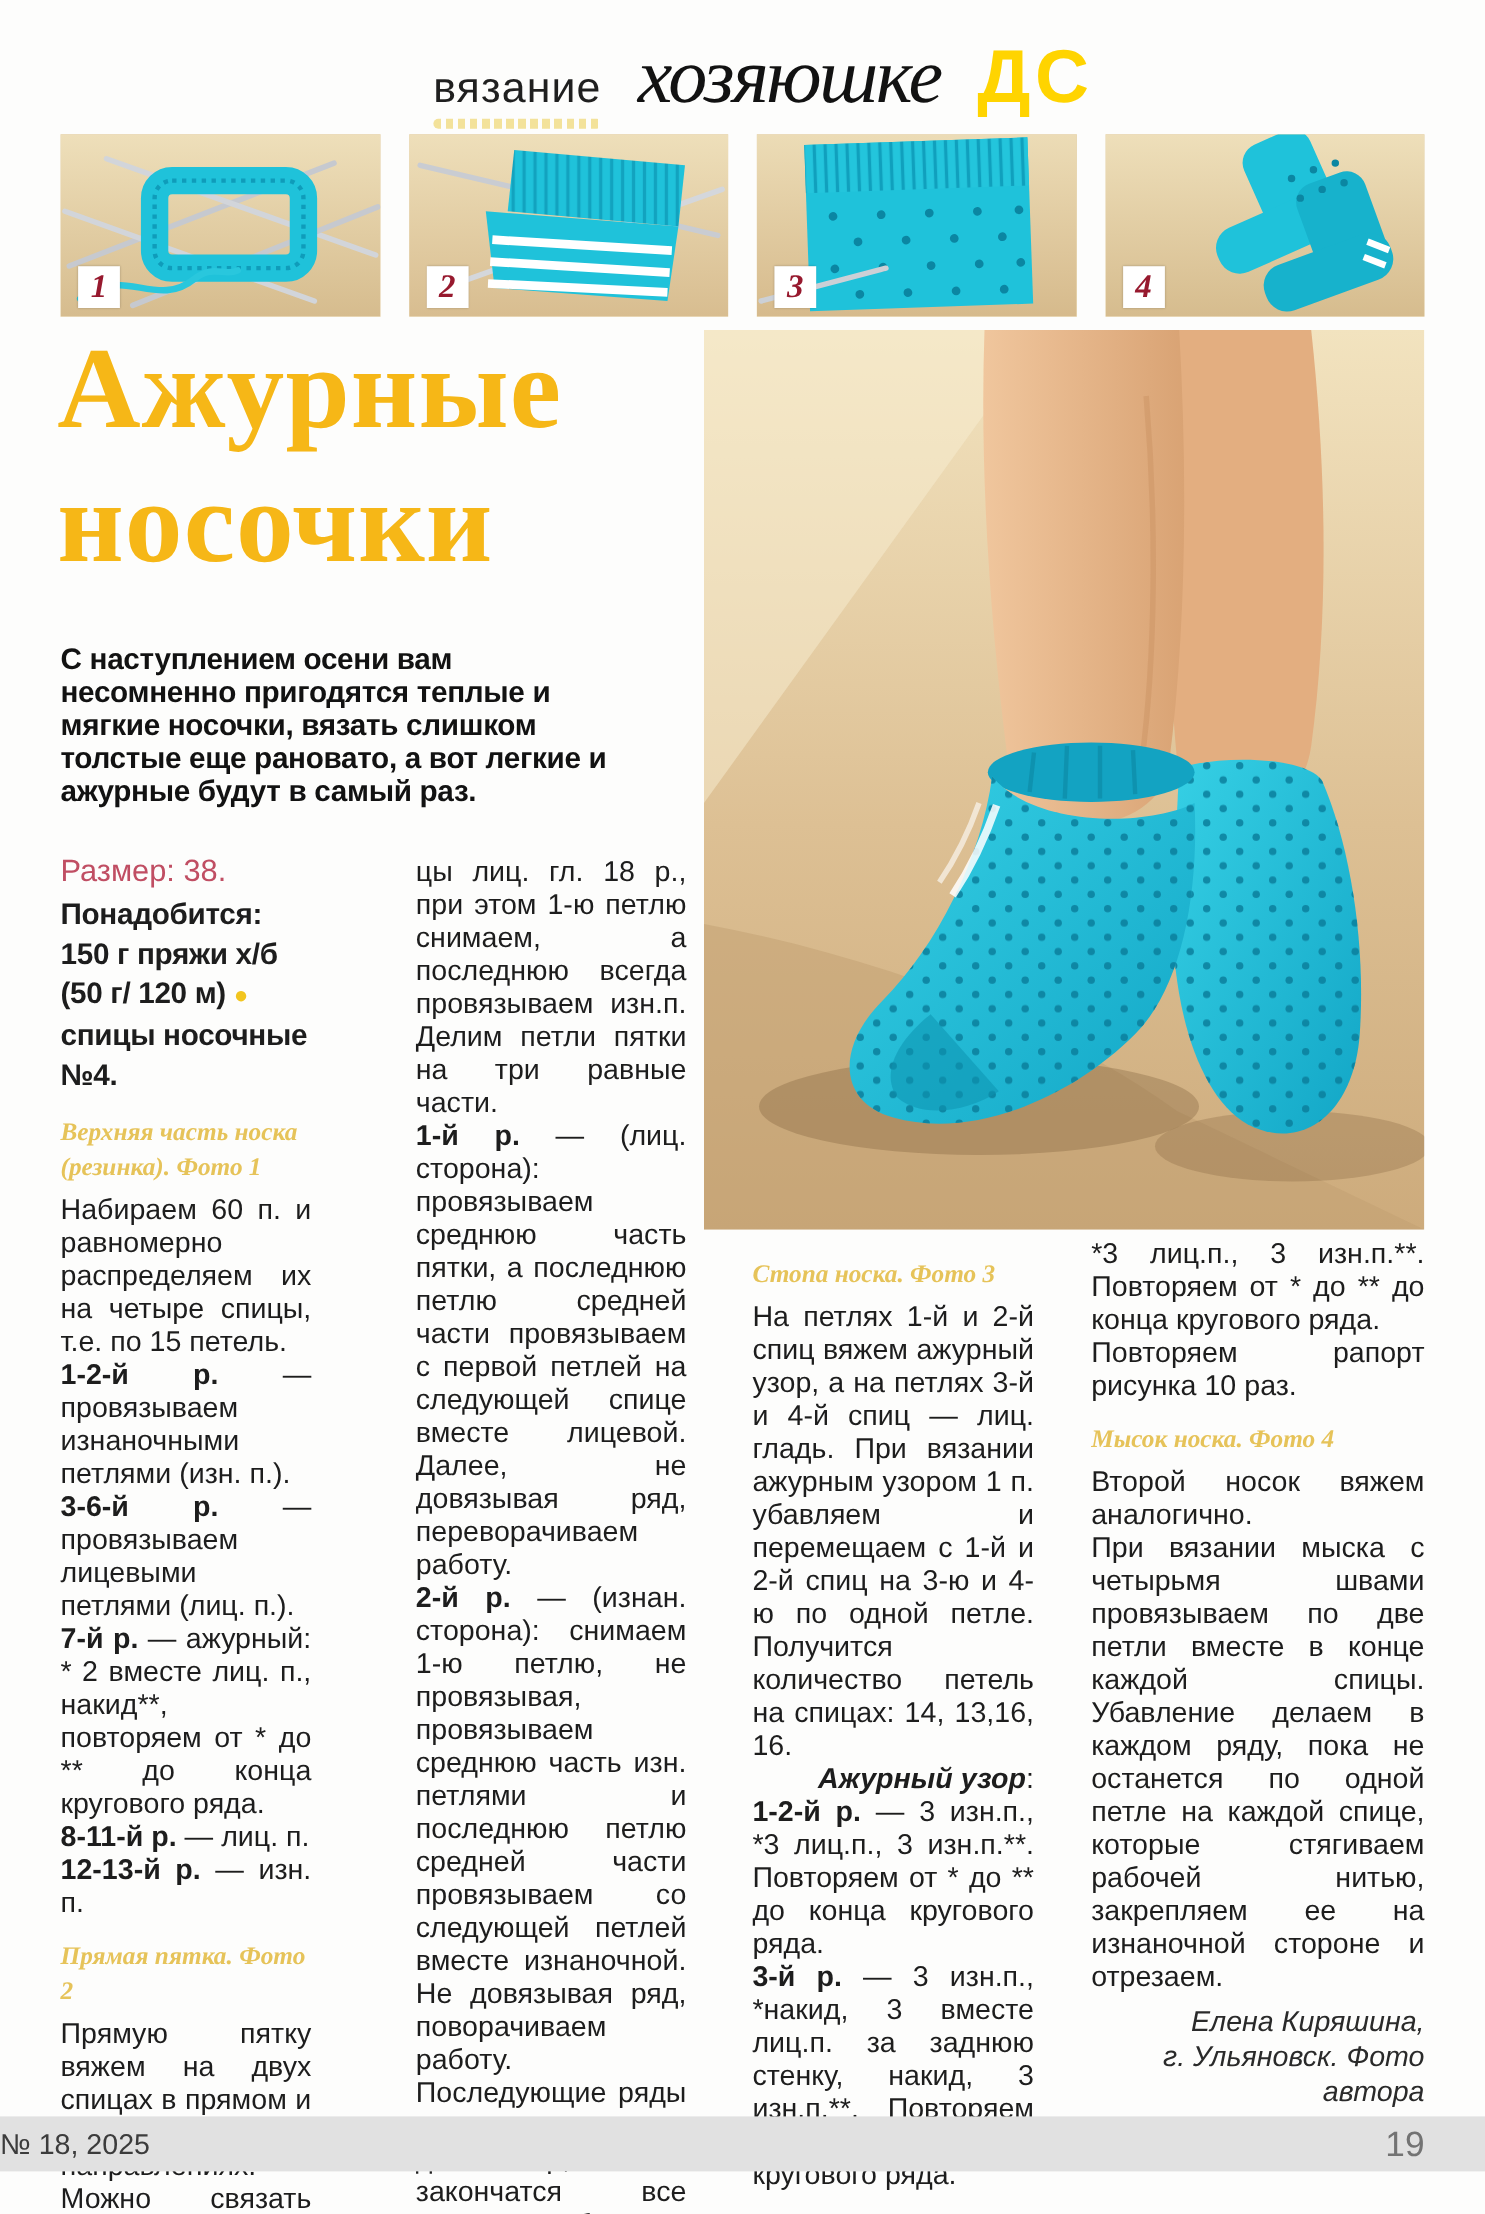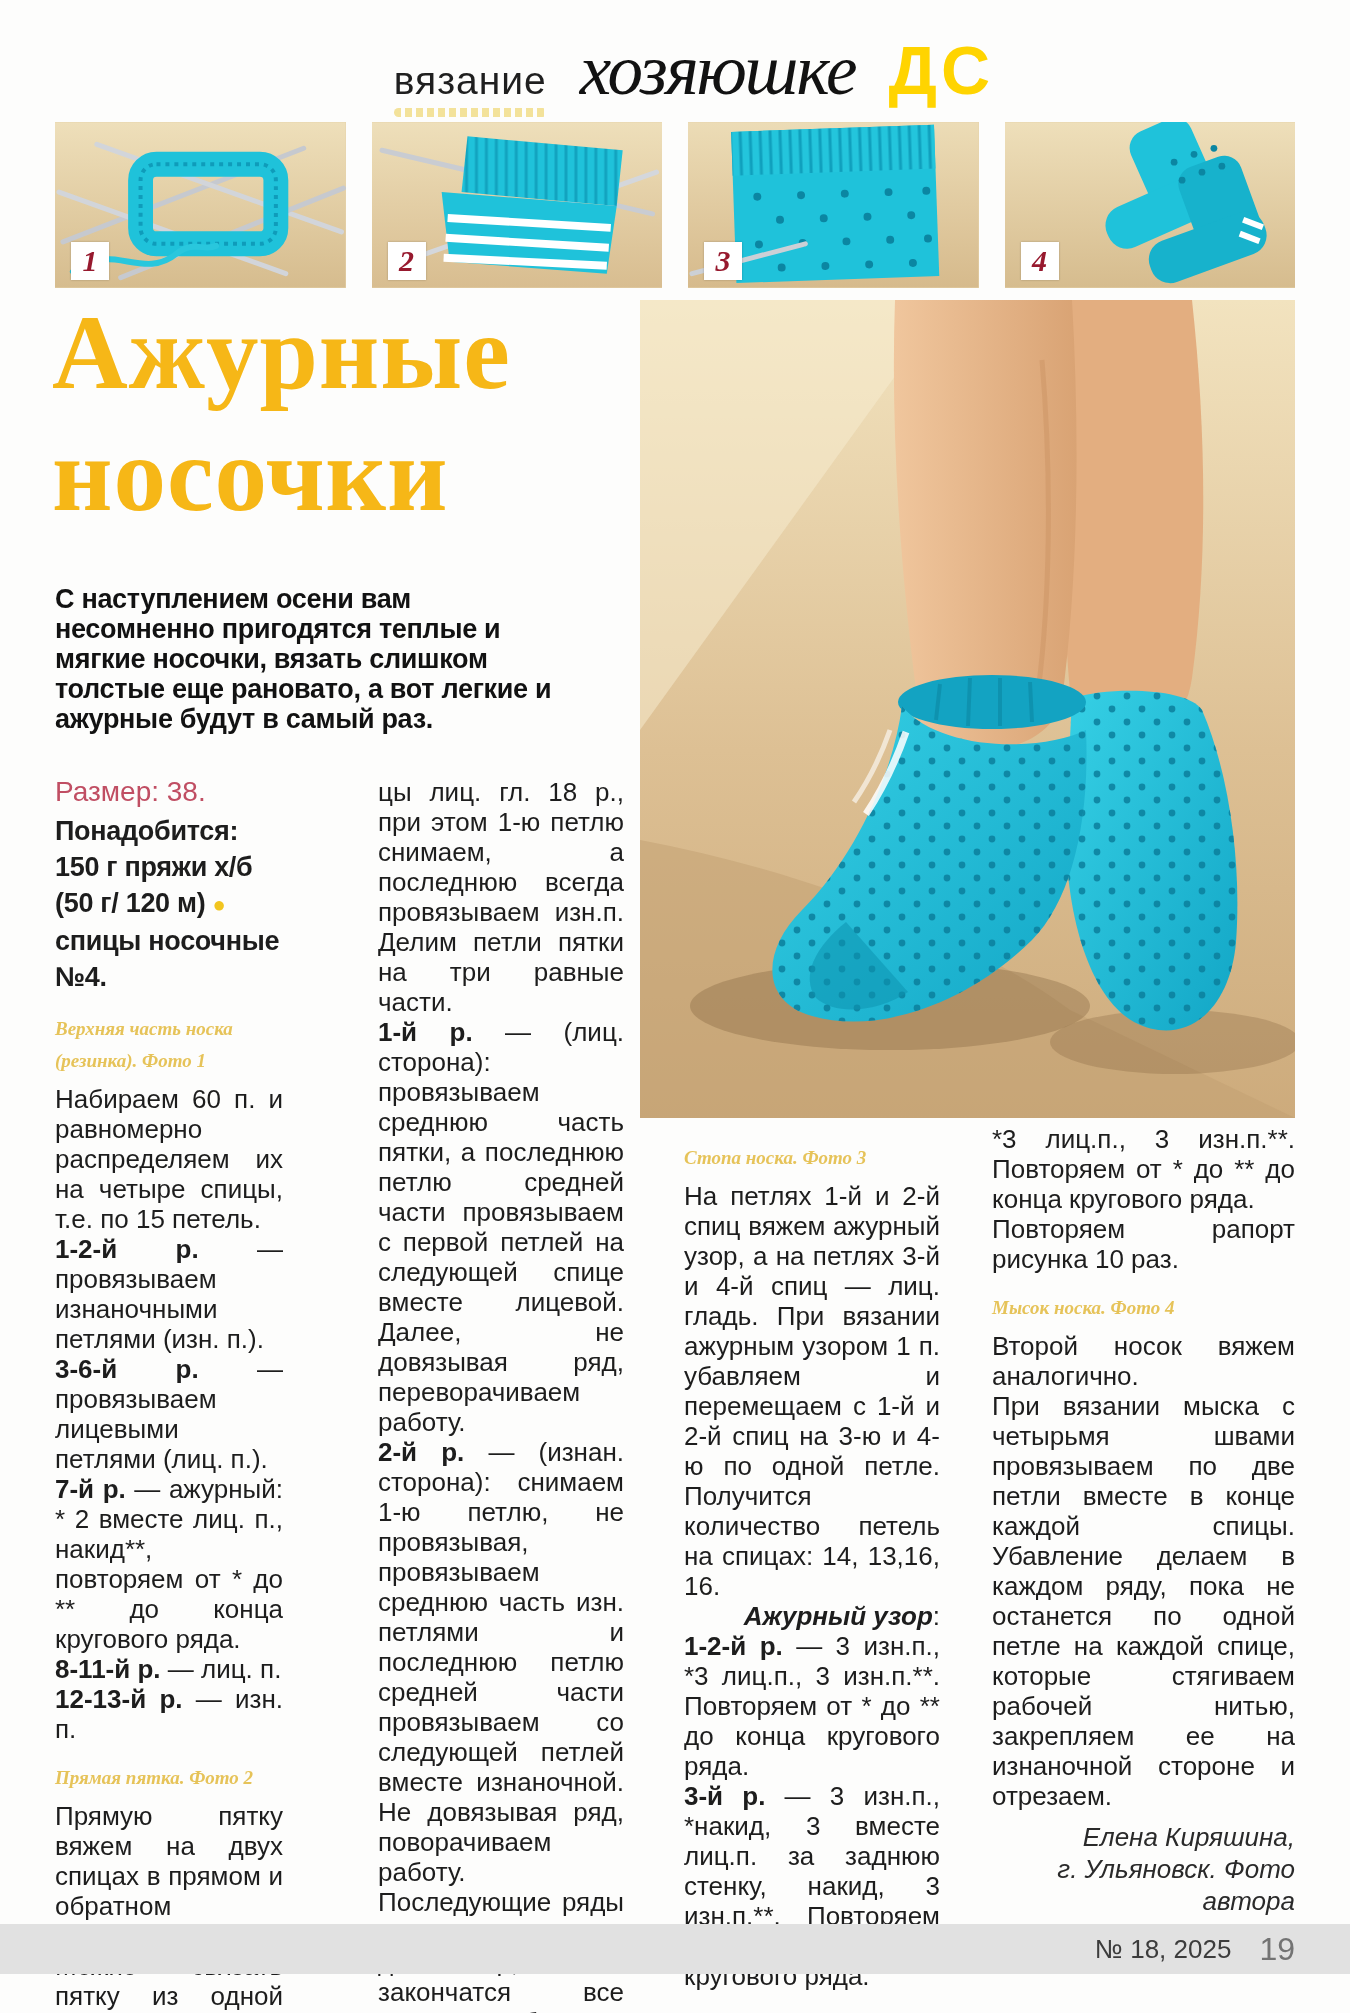--- a/index.html
+++ b/index.html
@@ -41,30 +41,30 @@
   .col2{left:378px;top:777px;width:246px;}
   .col3{left:684px;top:1124px;width:256px;}
   .col4{left:992px;top:1124px;width:303px;}
 
   .size-label{font-size:28px;color:#c04e63;margin-bottom:6px;text-align:left;}
   .materials{font-weight:700;font-size:27px;line-height:36px;letter-spacing:-0.3px;text-align:left;}
   .materials .bullet{color:#f2c51f;font-size:22px;}
 
   .blk{margin:0;}
   .blk.heading{font-family:"Liberation Serif",serif;font-style:italic;font-weight:700;
-        font-size:19px;line-height:32px;color:#e6c359;margin:18px 0 7px;text-align:left;}
+        font-size:23px;line-height:32px;color:#e6c359;margin:18px 0 7px;text-align:left;}
   .blk .lead{font-weight:700;}
   .blk.pattern_title{text-align:right;}
   .blk.pattern_title .lead{font-style:italic;font-weight:700;}
 
   .author{margin-top:10px;font-style:italic;font-size:26px;line-height:32px;text-align:right;color:#2a2a2a;}
 
   
   .footer-band{position:absolute;left:0;top:1924px;width:1350px;height:50px;background:#e1e1e1;
-        display:flex;align-items:center;justify-content:flex-end;padding-right:55px;box-sizing:border-box;}
+        display:flex;align-items:center;justify-content:space-between;padding-right:55px;box-sizing:border-box;}
   .footer-issue{font-size:26px;color:#3c3c3c;}
   .footer-page{font-size:32px;color:#737373;margin-left:28px;}
 </style>
 </head>
 <body>
 
 <div class="page">
 
   <header class="masthead">
     <span class="mh-section">вязание</span>

